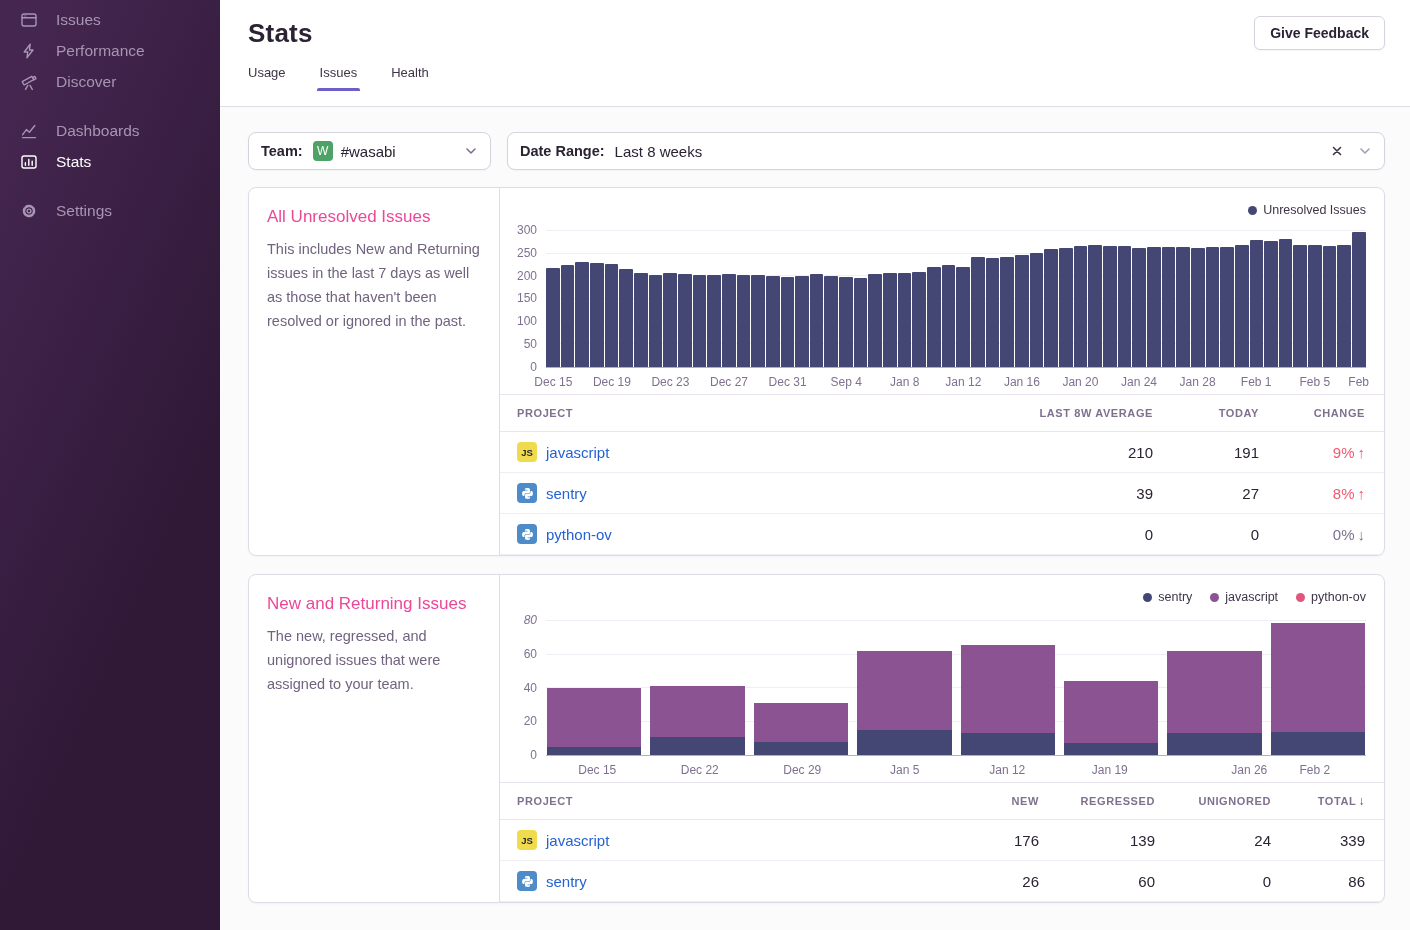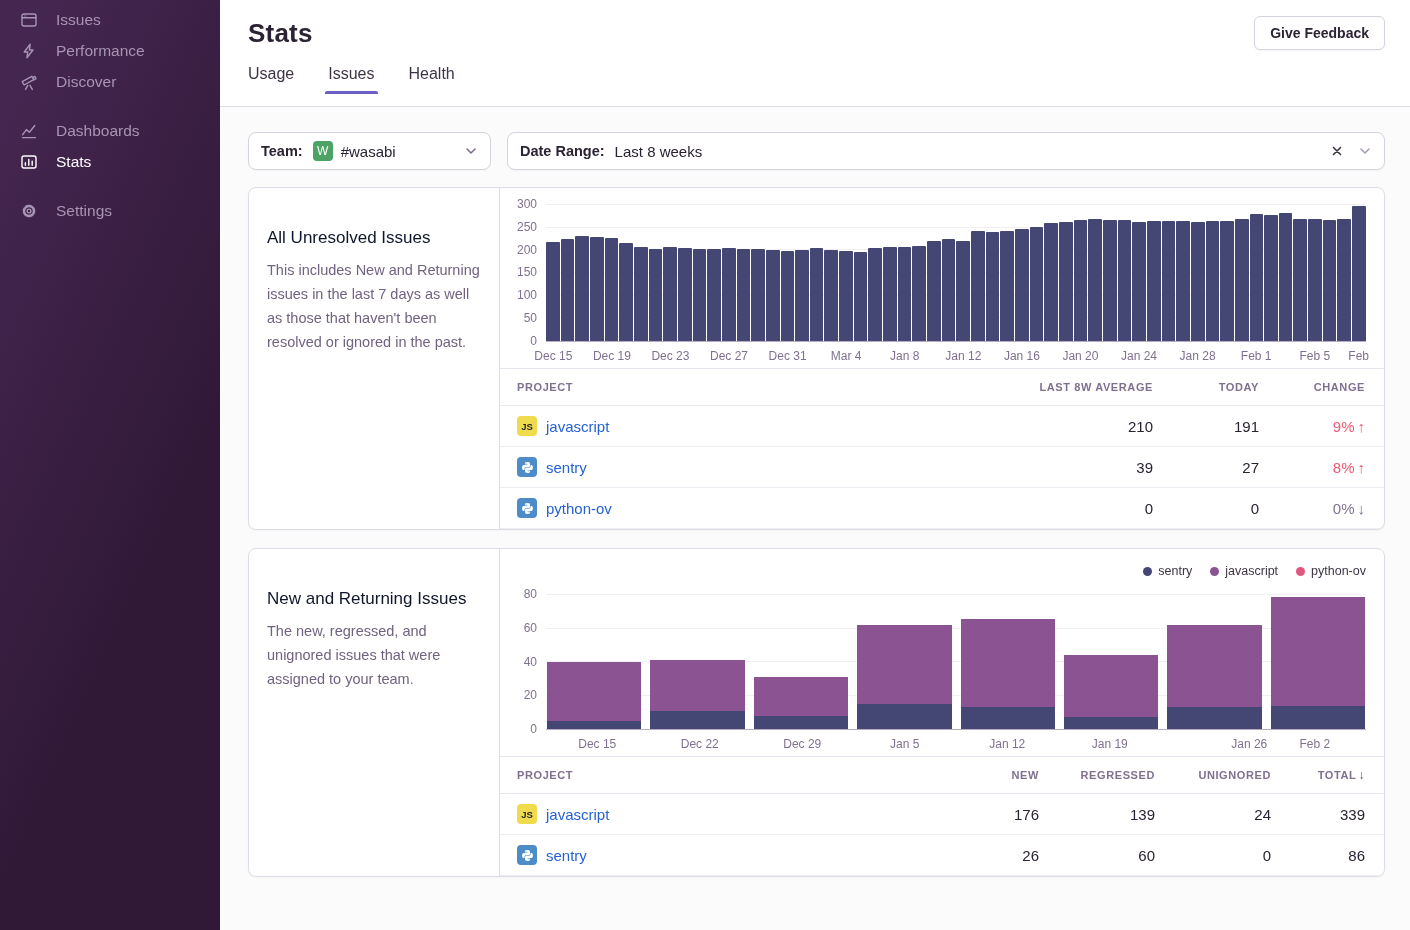--- a/index.html
+++ b/index.html
@@ -20,21 +20,21 @@
   .nav-item.active { color:#ffffff; }
   .nav-gap { height:18px; }
 
   
   .main { position:absolute; left:220px; top:0; width:1190px; height:930px; }
   .pagehead { background:#fff; padding:0 25px 0 28px; border-bottom:1px solid #e0dce5; height:107px; position:relative; }
   .page-title { font-size:26px; font-weight:700; padding-top:18px; letter-spacing:.2px; }
   .feedback-btn { position:absolute; right:25px; top:16px; background:#fff; border:1px solid #d8d2de; border-radius:6px;
     font-family:inherit; font-size:14px; font-weight:700; color:#2b2233; padding:8px 15px; cursor:pointer; box-shadow:0 1px 2px rgba(43,34,51,.05); }
   .tabs { display:flex; gap:34px; padding-top:16px; }
-  .tab { font-size:16px; color:#3e3446; padding-bottom:11px; position:relative; cursor:pointer; }
+  .tab { font-size:13px; color:#3e3446; padding-bottom:11px; position:relative; cursor:pointer; }
   .tab.active { font-weight:400; }
   .tab.active::after { content:""; position:absolute; left:-3px; right:-3px; bottom:0; height:3px; background:#6c5fc7; border-radius:2px 2px 0 0; }
 
   .content { padding:25px 25px 0 28px; }
 
   
   .filters { display:flex; gap:16px; margin-bottom:17px; }
   .filter-box { background:#fff; border:1px solid #d8d2de; border-radius:8px; height:38px; display:flex; align-items:center; padding:0 12px; box-shadow:0 1px 2px rgba(43,34,51,.04); cursor:pointer; }
   .filter-box .flabel { font-weight:700; font-size:14.5px; margin-right:10px; }
   .team-filter { width:243px; }
@@ -43,21 +43,21 @@
   .fvalue { font-size:15px; color:#2b2233; }
   .spring { flex:1; }
   .chev { width:14px; height:14px; }
   .chev svg, .xicon svg { stroke-width:1.6; stroke-linecap:round; stroke-linejoin:round; fill:none; }
   .xicon { width:14px; height:14px; margin-right:14px; cursor:pointer; }
 
   
   .panel { background:#fff; border:1px solid #e0dce5; border-radius:8px; box-shadow:0 1px 2px rgba(43,34,51,.04);
     display:grid; grid-template-columns:251px 1fr; margin-bottom:18px; overflow:hidden; }
   .panel-left { border-right:1px solid #e0dce5; padding:19px 18px; }
-  .panel-h { font-size:17px; font-weight:500; color:#0f172a; margin-bottom:10px;margin-top:21px; }
+  .panel-h { font-size:17px; font-weight:500; color:#ec4899; margin-bottom:10px; }
   .panel-d { font-size:14.5px; color:#71627f; line-height:24px; }
 
   
   .chart { padding:10px 18px 0 4px; }
   .legend { display:flex; justify-content:flex-end; gap:18px; height:24px; align-items:center; margin-bottom:2px; }
   .legend-item { display:flex; align-items:center; gap:6px; font-size:12.5px; color:#3e3446; cursor:pointer; }
   .ldot { width:9px; height:9px; border-radius:50%; }
   .chart-grid { display:grid; grid-template-columns:42px 1fr; }
   .y-axis { position:relative; }
   .ytick { position:absolute; right:9px; font-size:12px; color:#80708f; }
@@ -189,20 +189,26 @@
       </div>
     </div>
 
     <div class="panel">
       <div class="panel-left">
         <div class="panel-h">All Unresolved Issues</div>
         <div class="panel-d">This includes New and Returning issues in the last 7 days as well as those that haven't been resolved or ignored in the past.</div>
       </div>
       <div>
         <div class="chart">
+          <div class="legend">
+            <span class="legend-item">
+              <span class="ldot" style="background: rgb(68, 70, 116);"></span>
+              <span>Unresolved Issues</span>
+            </span>
+          </div>
           <div class="chart-grid">
             <div class="y-axis">
                 <span class="ytick" style="bottom: calc(0% - 6px);">0</span>
                 <span class="ytick" style="bottom: calc(15.873% - 6px);">50</span>
                 <span class="ytick" style="bottom: calc(31.746% - 6px);">100</span>
                 <span class="ytick" style="bottom: calc(47.619% - 6px);">150</span>
                 <span class="ytick" style="bottom: calc(63.4921% - 6px);">200</span>
                 <span class="ytick" style="bottom: calc(79.3651% - 6px);">250</span>
                 <span class="ytick" style="bottom: calc(95.2381% - 6px);">300</span>
               </div>
@@ -272,21 +278,21 @@
                   <div class="bar" style="height: 94.2857%; background: rgb(68, 70, 116);"></div>
                 </div>
               </div>
             <div></div>
             <div class="x-axis">
                 <span class="xtick" style="left: 0.892857%;">Dec 15</span>
                 <span class="xtick" style="left: 8.03571%;">Dec 19</span>
                 <span class="xtick" style="left: 15.1786%;">Dec 23</span>
                 <span class="xtick" style="left: 22.3214%;">Dec 27</span>
                 <span class="xtick" style="left: 29.4643%;">Dec 31</span>
-                <span class="xtick" style="left: 36.6071%;">Mar 4</span>
+                <span class="xtick" style="left: 36.6071%;">Sep 4</span>
                 <span class="xtick" style="left: 43.75%;">Jan 8</span>
                 <span class="xtick" style="left: 50.8929%;">Jan 12</span>
                 <span class="xtick" style="left: 58.0357%;">Jan 16</span>
                 <span class="xtick" style="left: 65.1786%;">Jan 20</span>
                 <span class="xtick" style="left: 72.3214%;">Jan 24</span>
                 <span class="xtick" style="left: 79.4643%;">Jan 28</span>
                 <span class="xtick" style="left: 86.6071%;">Feb 1</span>
                 <span class="xtick" style="left: 93.75%;">Feb 5</span>
                 <span class="xtick" style="left: 99.1071%;">Feb</span>
               </div>
@@ -360,21 +366,21 @@
               <span class="ldot" style="background: rgb(225, 86, 124);"></span>
               <span>python-ov</span>
             </span>
           </div>
           <div class="chart-grid">
             <div class="y-axis">
                 <span class="ytick" style="bottom: calc(0% - 6px);">0</span>
                 <span class="ytick" style="bottom: calc(23.2558% - 6px);">20</span>
                 <span class="ytick" style="bottom: calc(46.5116% - 6px);">40</span>
                 <span class="ytick" style="bottom: calc(69.7674% - 6px);">60</span>
-                <span class="ytick" style="bottom: calc(93.0233% - 6px);">80</span>
+                <span class="ytick" style="bottom: calc(93.0233% - 6px); font-style: italic;">80</span>
               </div>
             <div class="plot" style="height:145px">
                 <div class="gridline" style="bottom: 23.2558%;"></div>
                 <div class="gridline" style="bottom: 46.5116%;"></div>
                 <div class="gridline" style="bottom: 69.7674%;"></div>
                 <div class="gridline" style="bottom: 93.0233%;"></div>
                 <div class="bars stacked">
                   <div class="col">
                     <div style="height: 5.81395%; background: rgb(68, 70, 116);"></div>
                     <div style="height: 40.6977%; background: rgb(140, 83, 147);"></div>

